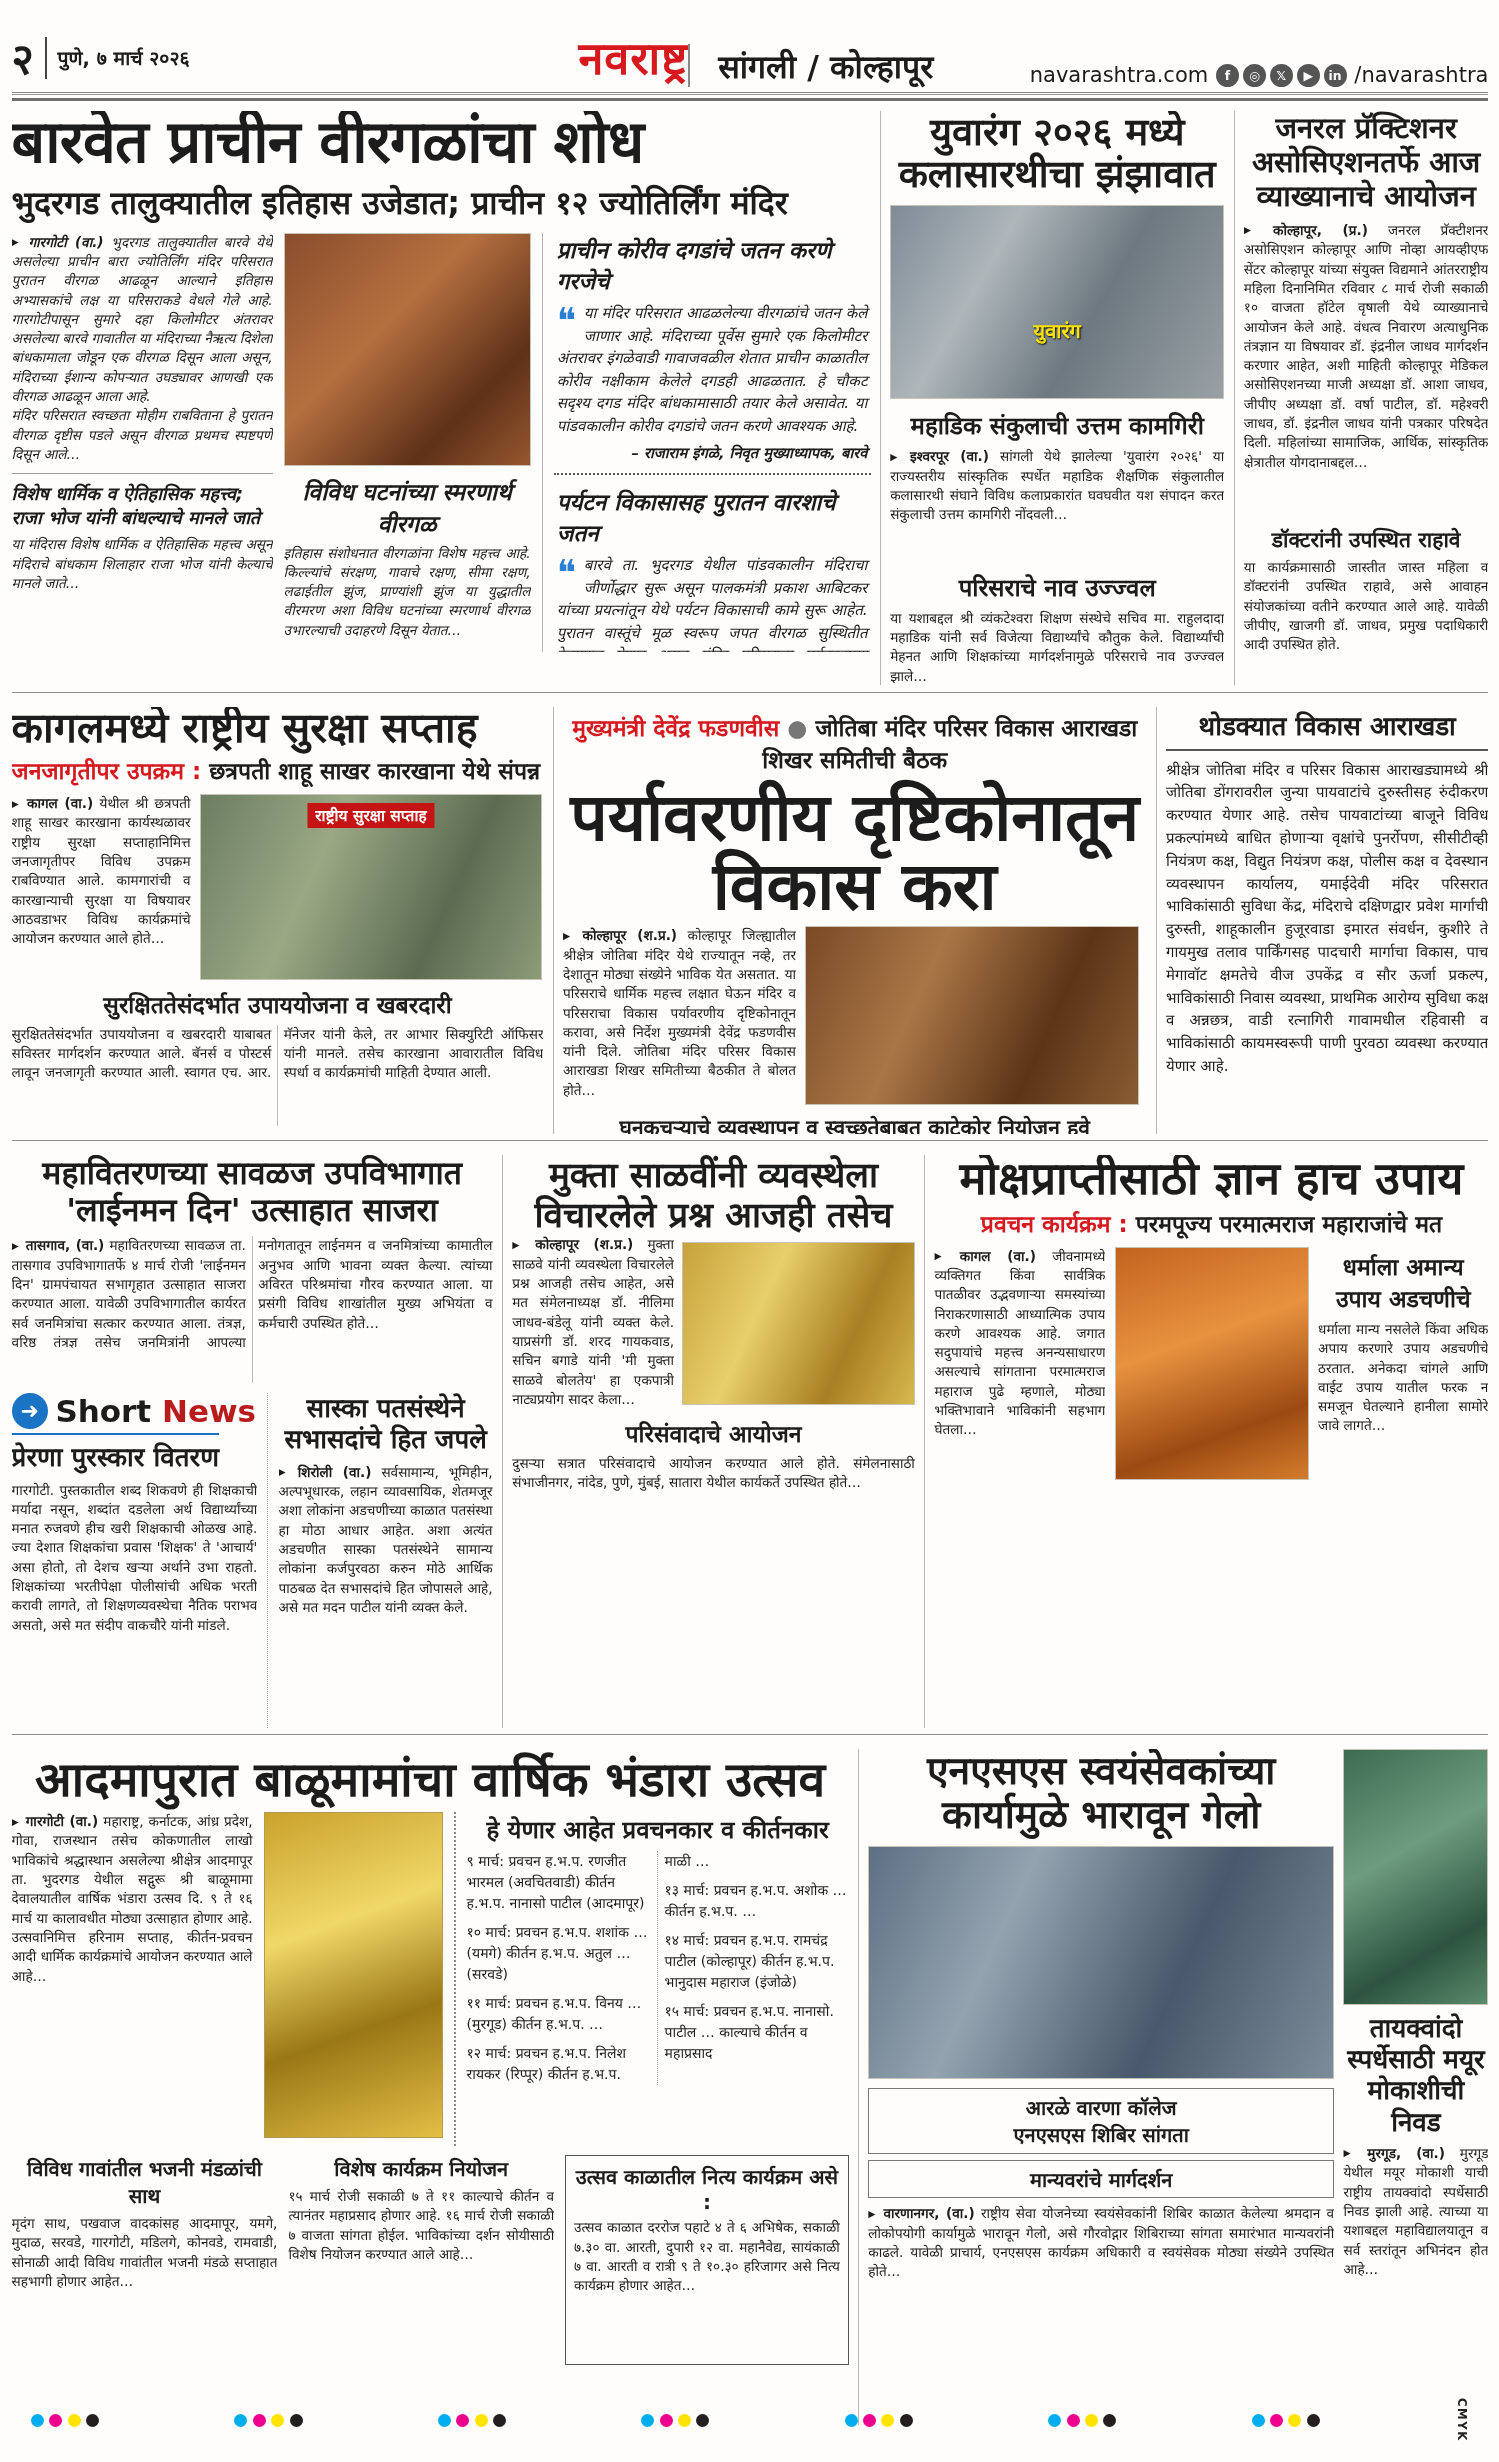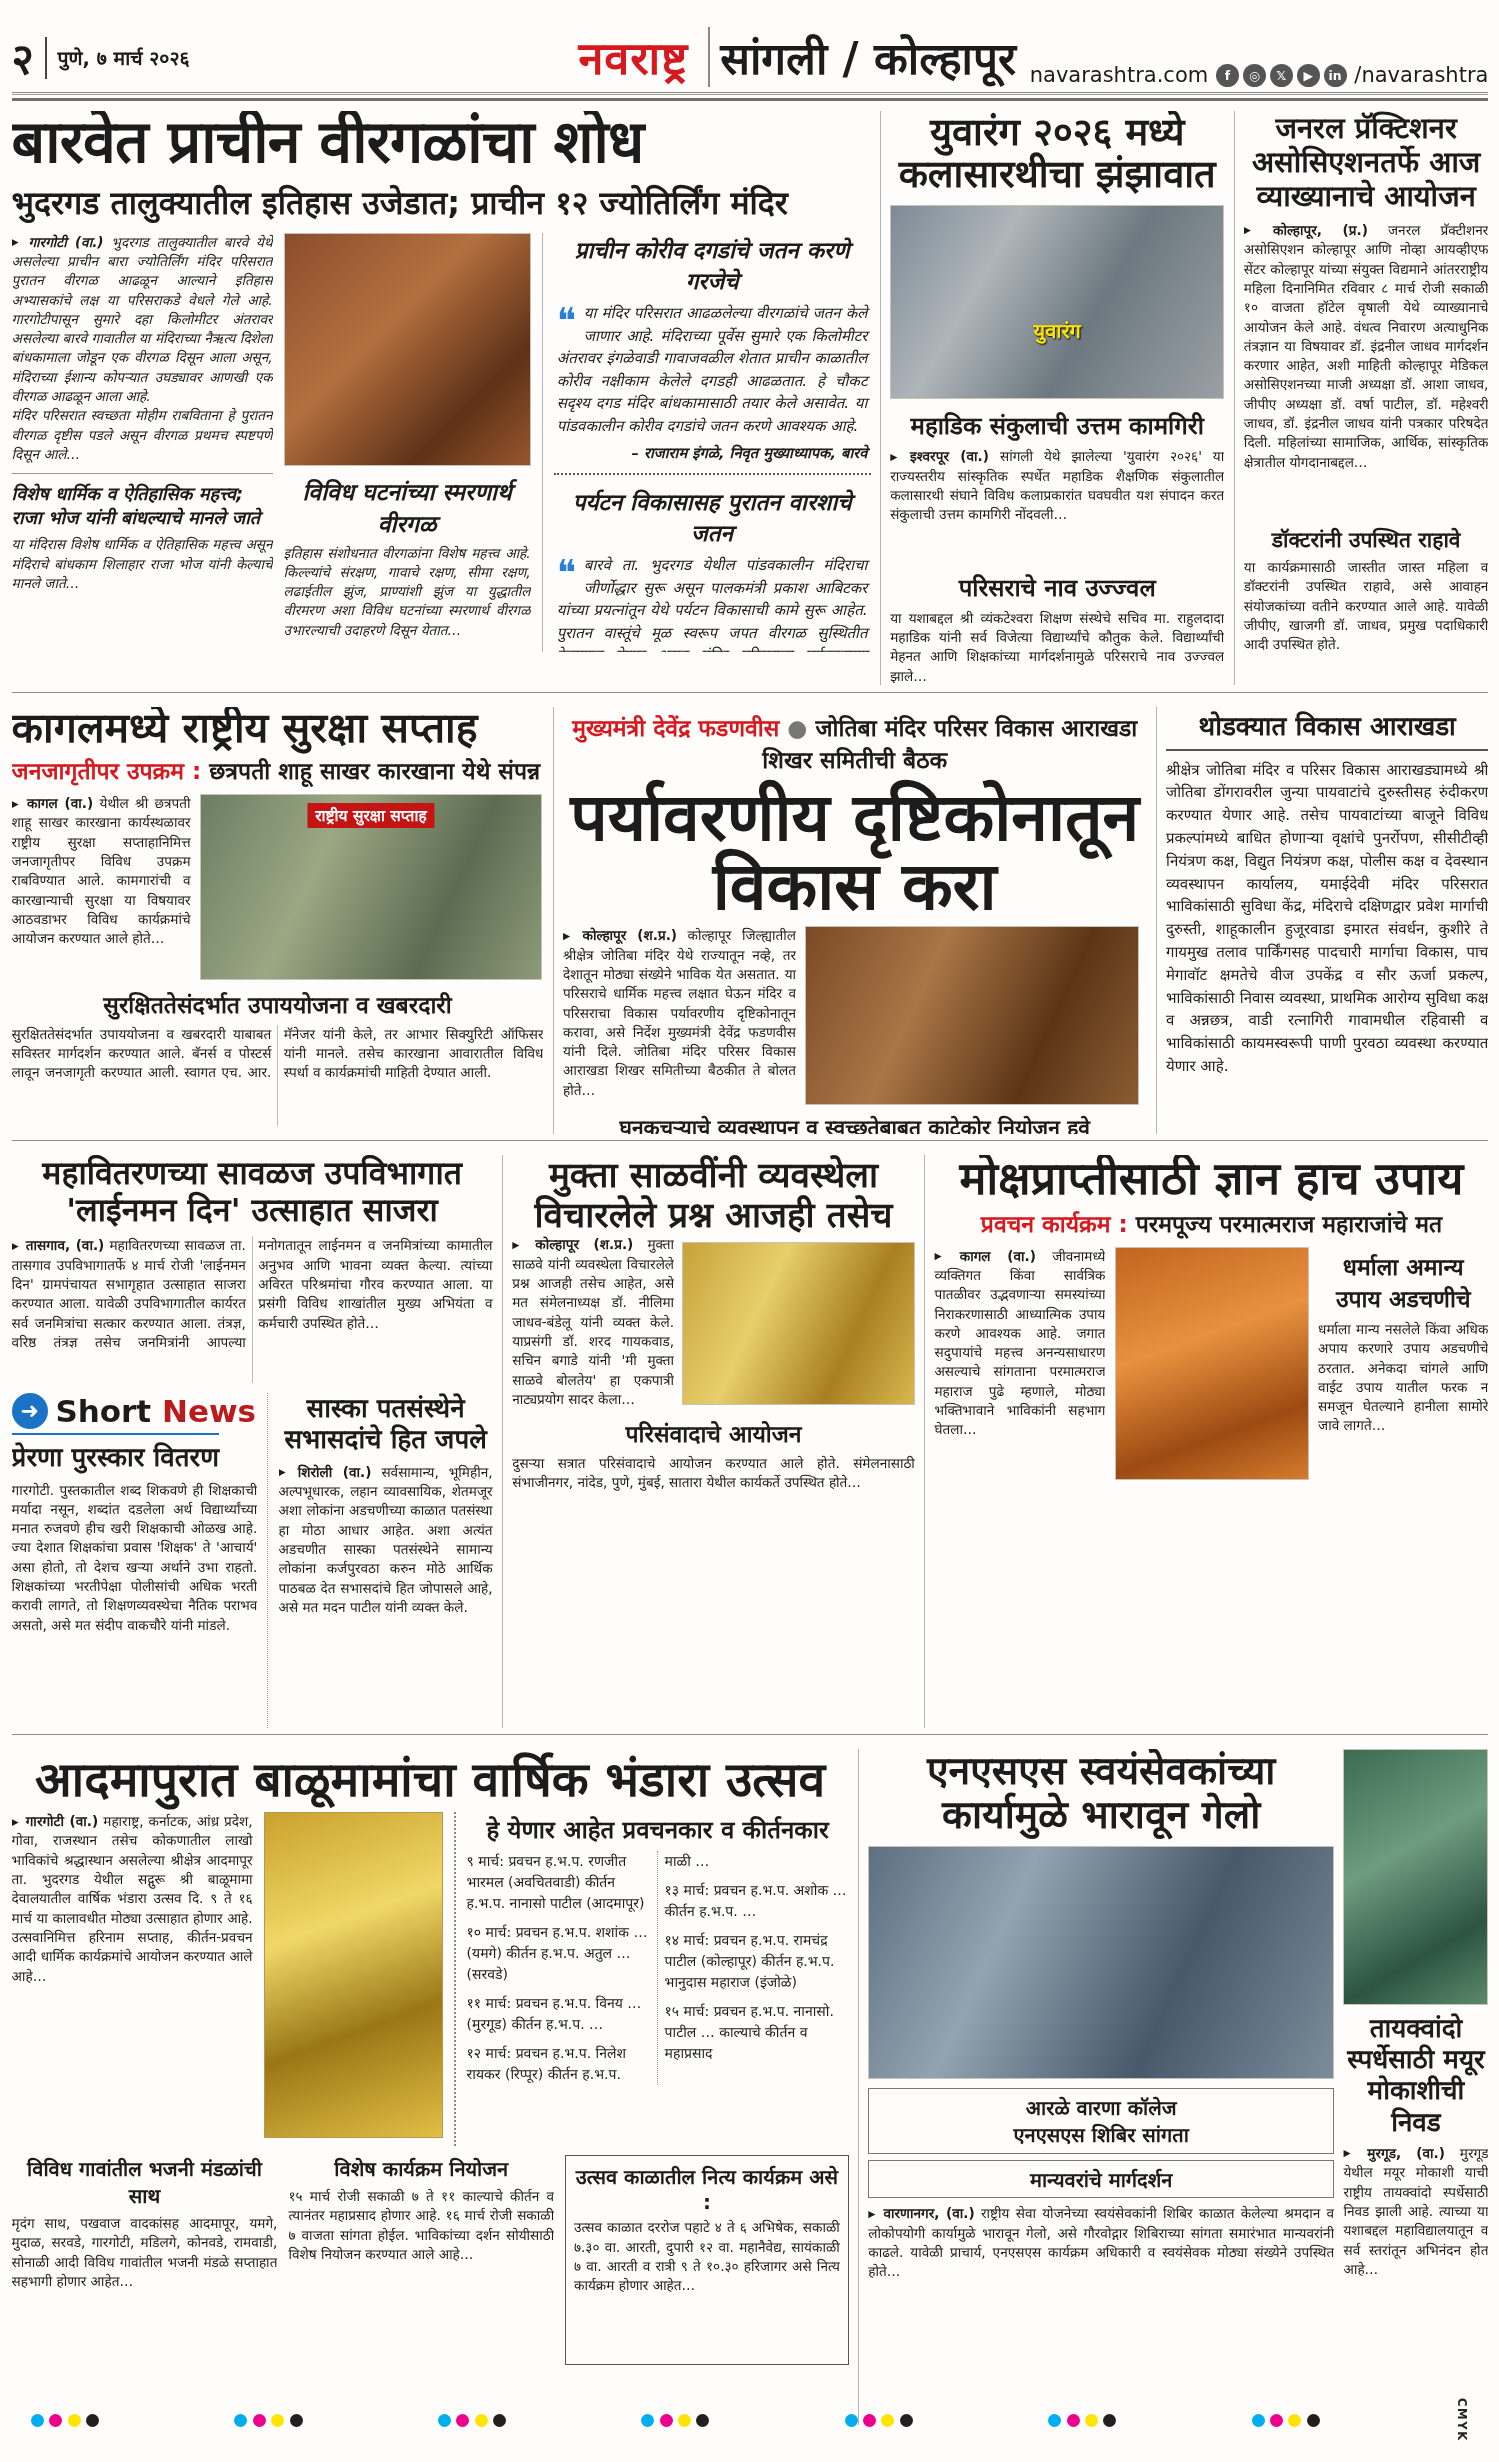--- a/index.html
+++ b/index.html
@@ -7,42 +7,42 @@
   body { font-family:"DejaVu Sans","Liberation Sans",sans-serif; color:#1c1c1c; }
   .page { width:1500px; height:2462px; background:#fffdfb; margin:0 auto; position:relative; overflow:hidden; padding:0 11.6px; }
 
   
   .hdr { height:92px; display:flex; align-items:flex-end; padding-bottom:4.7px; position:relative; }
   .hdr-left { display:flex; align-items:center; gap:11px; width:326px; }
   .pageno { font-size:43px; font-weight:700; }
   .hvr { width:1.6px; height:42px; background:#444; }
   .hdate { font-size:19.4px; font-weight:700; }
   .brand { color:#d6191f; font-size:45px; font-weight:800; letter-spacing:0.8px; margin-left:241px; }
-  .edition { font-size:44px; font-weight:800; margin-left:20px; border-left:2.3px solid #888; padding-left:10px; }
+  .edition { font-size:32px; font-weight:800; border-left:2.3px solid #888; padding-left:28px; }
   .webwrap { margin-left:auto; display:flex; align-items:center; gap:7.8px; font-size:21px; }
   .soc { display:flex; gap:3.9px; }
   .soc .ic { width:23px; height:23px; border-radius:50%; background:#555; color:#fff; font-size:12.4px; font-weight:700;
              display:flex; align-items:center; justify-content:center; }
   .hrules { height:9.3px; border-top:1.6px solid #8a8a8a; border-bottom:3.1px solid #6f6f6f; margin-bottom:3.1px; }
   .hrules > div { height:2.3px; border-bottom:0.8px solid #9a9a9a; }
 
   
   .row { display:flex; gap:9.3px; }
   .hsep { border-top:0.8px solid #8c8c8c; margin:6.2px 0; }
   .body-t { font-size:13.6px; line-height:1.42; text-align:justify; overflow:hidden; }
   .dl-arrow::before { content:"▶"; font-size:9.3px; margin-right:6.2px; position:relative; top:-1.6px; }
   .dl { font-weight:800; }
   .photo { position:relative; overflow:hidden; border:0.8px solid #c9c2b6; }
   .ph-cap { position:absolute; left:50%; transform:translateX(-50%); color:#ffe400; font-weight:800; text-shadow:0.8px 0.8px 1.6px #000; }
   .kick { font-size:23px; font-weight:800; margin:4.7px 0 7.8px; }
   .kick .red { color:#d6191f; }
   .subhead-c { font-size:23px; font-weight:800; text-align:center; margin:7.8px 0 4.7px; }
   .dotted { border-top:2.3px dotted #555; margin:9.3px 0; }
   .qblock { padding:1.6px 3.1px; }
-  .qtitle { font-size:22.5px; font-weight:800; text-align:center; margin-bottom:6.2px; }
+  .qtitle { font-size:22.5px; font-weight:800; margin-bottom:6.2px; }
   .qtext { font-size:15px; line-height:1.5; text-align:justify; }
   .qtext .qmark::before { content:"❝"; font-size:36px; color:#2a7fd4; line-height:0.8; float:left; margin:4.7px 7.8px 0 0; }
   .qattr { font-size:14.7px; font-weight:800; text-align:right; margin-top:4.7px; }
 
   
   .r1 { height:581px; padding-top:6.2px; }
   .lead { width:863px; overflow:hidden; }
   .lead-h { font-size:59px; font-weight:800; line-height:1.05; letter-spacing:-0.8px; }
   .lead-sh { font-size:32px; font-weight:800; margin:7.8px 0 9.3px; }
   .lead-cols { display:flex; gap:11px; height:419px; overflow:hidden;font-style:italic; }

